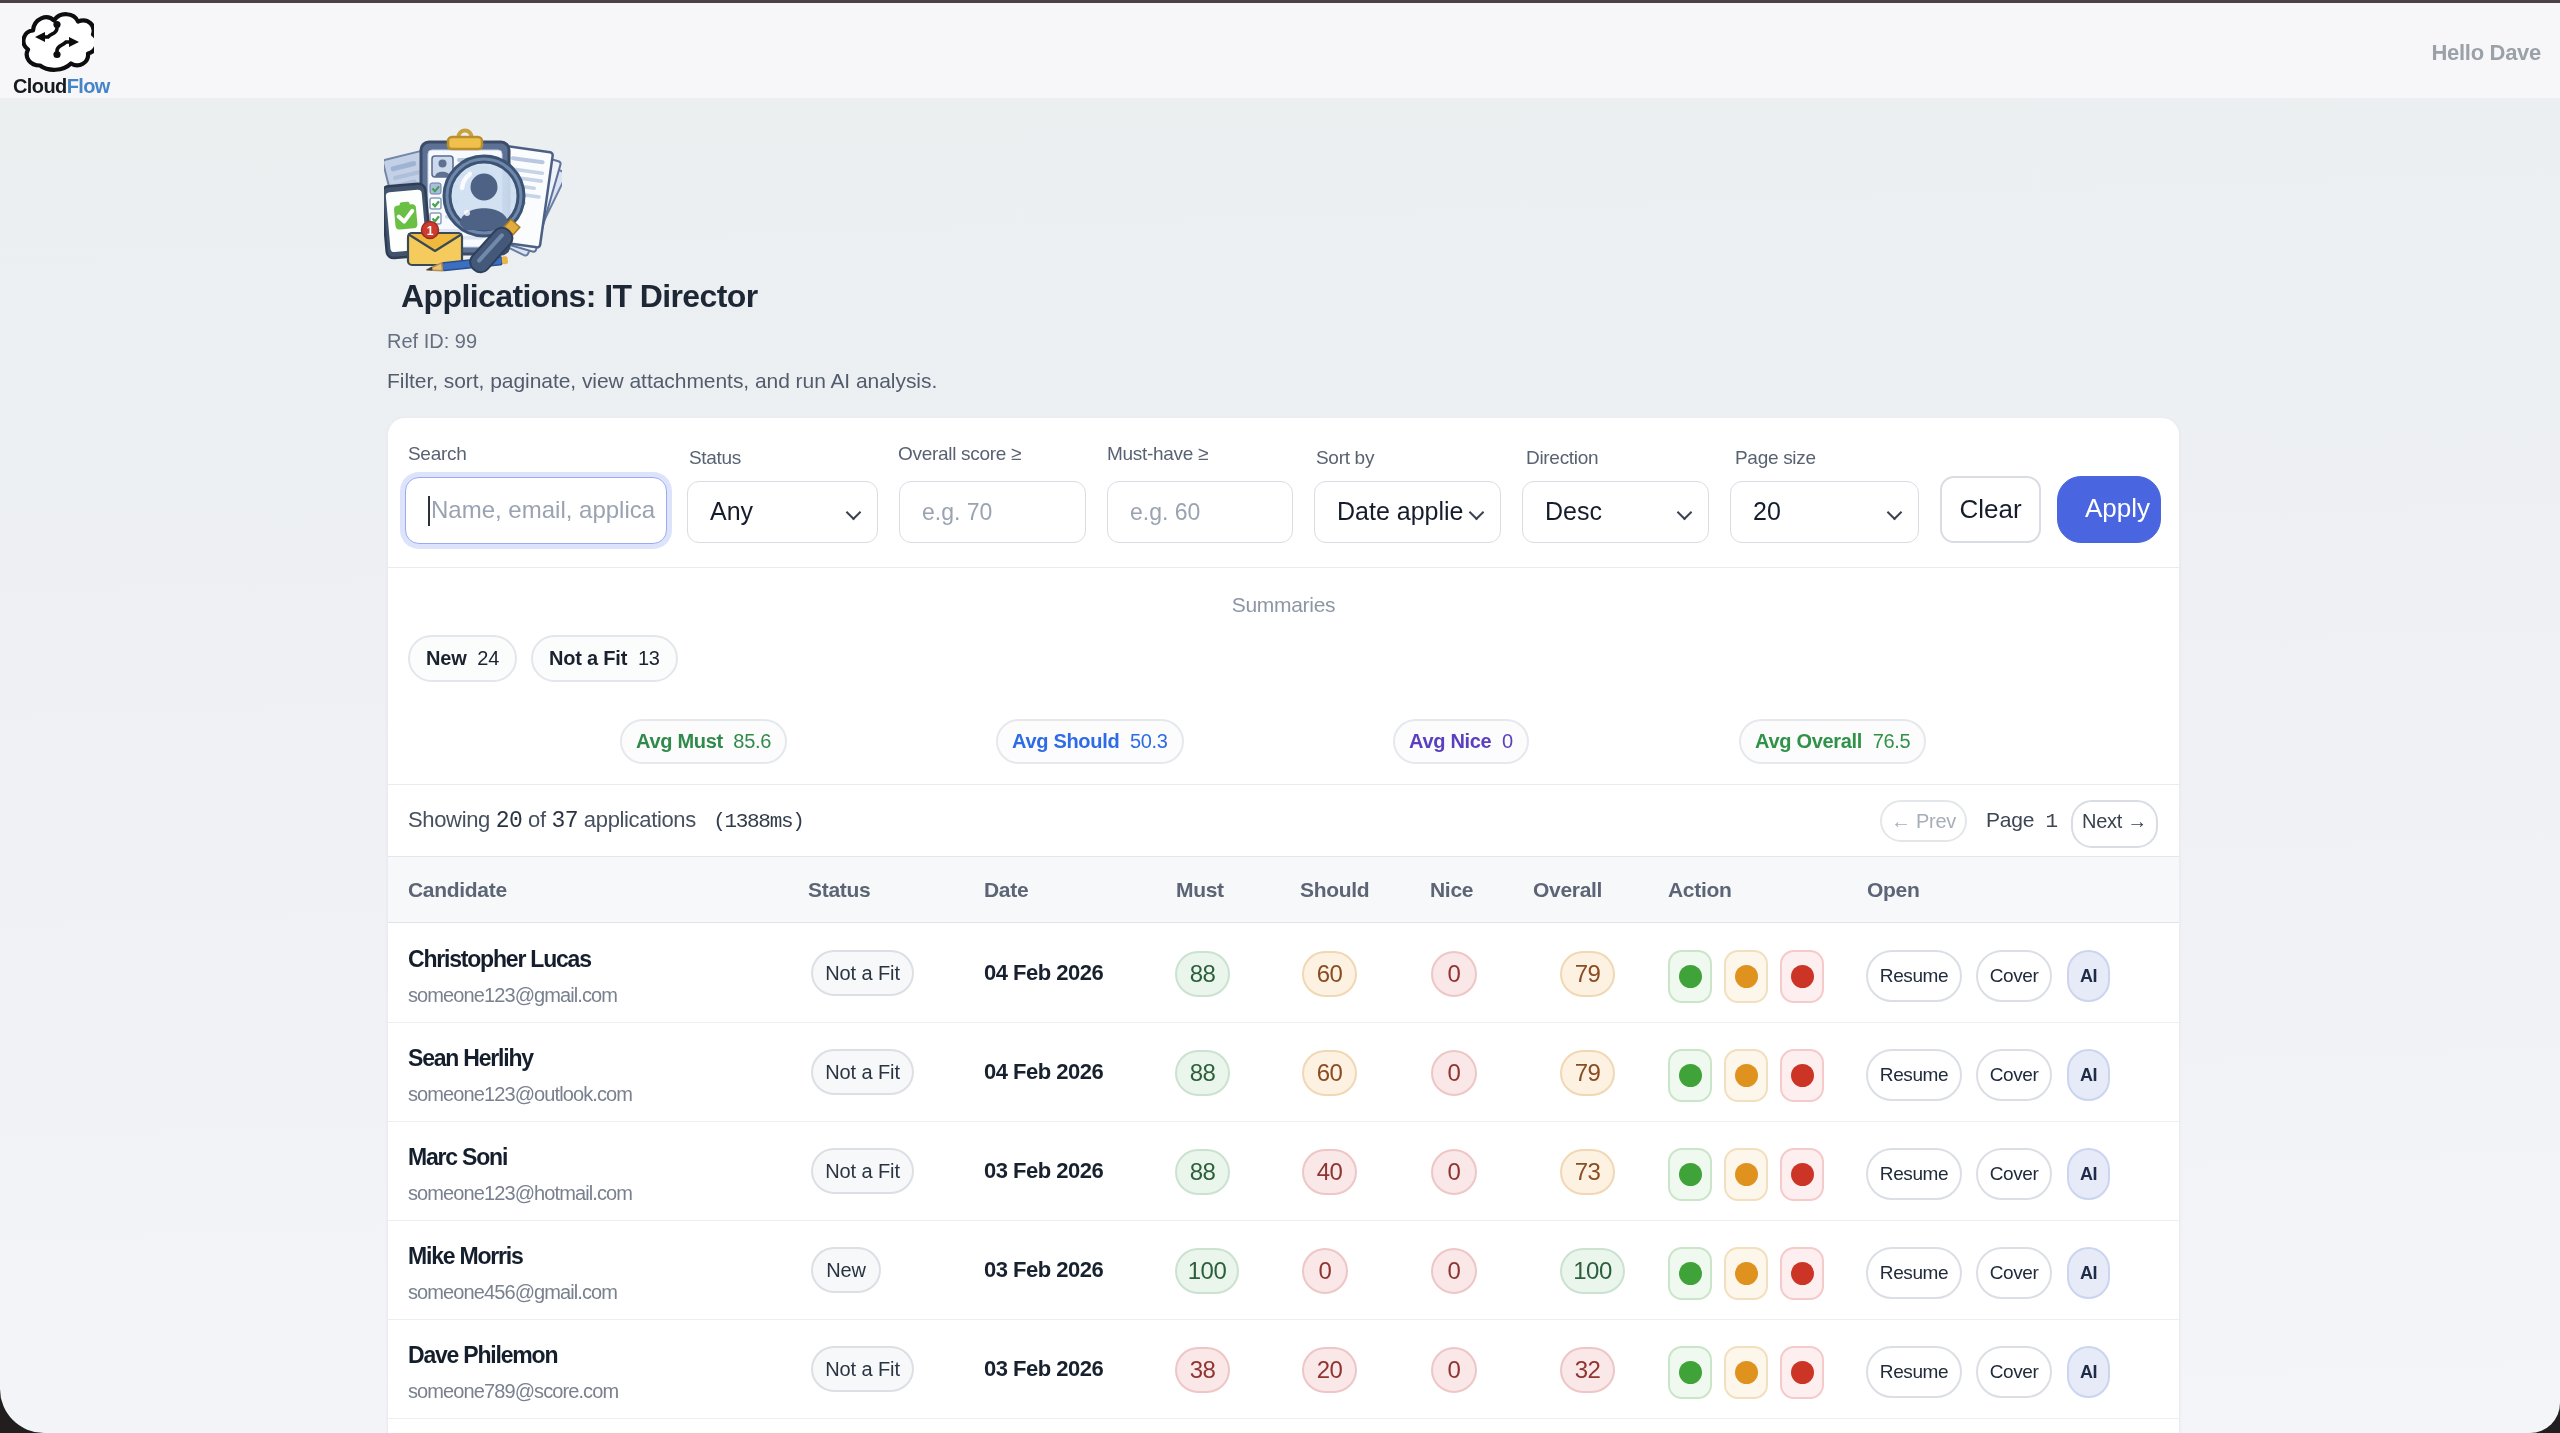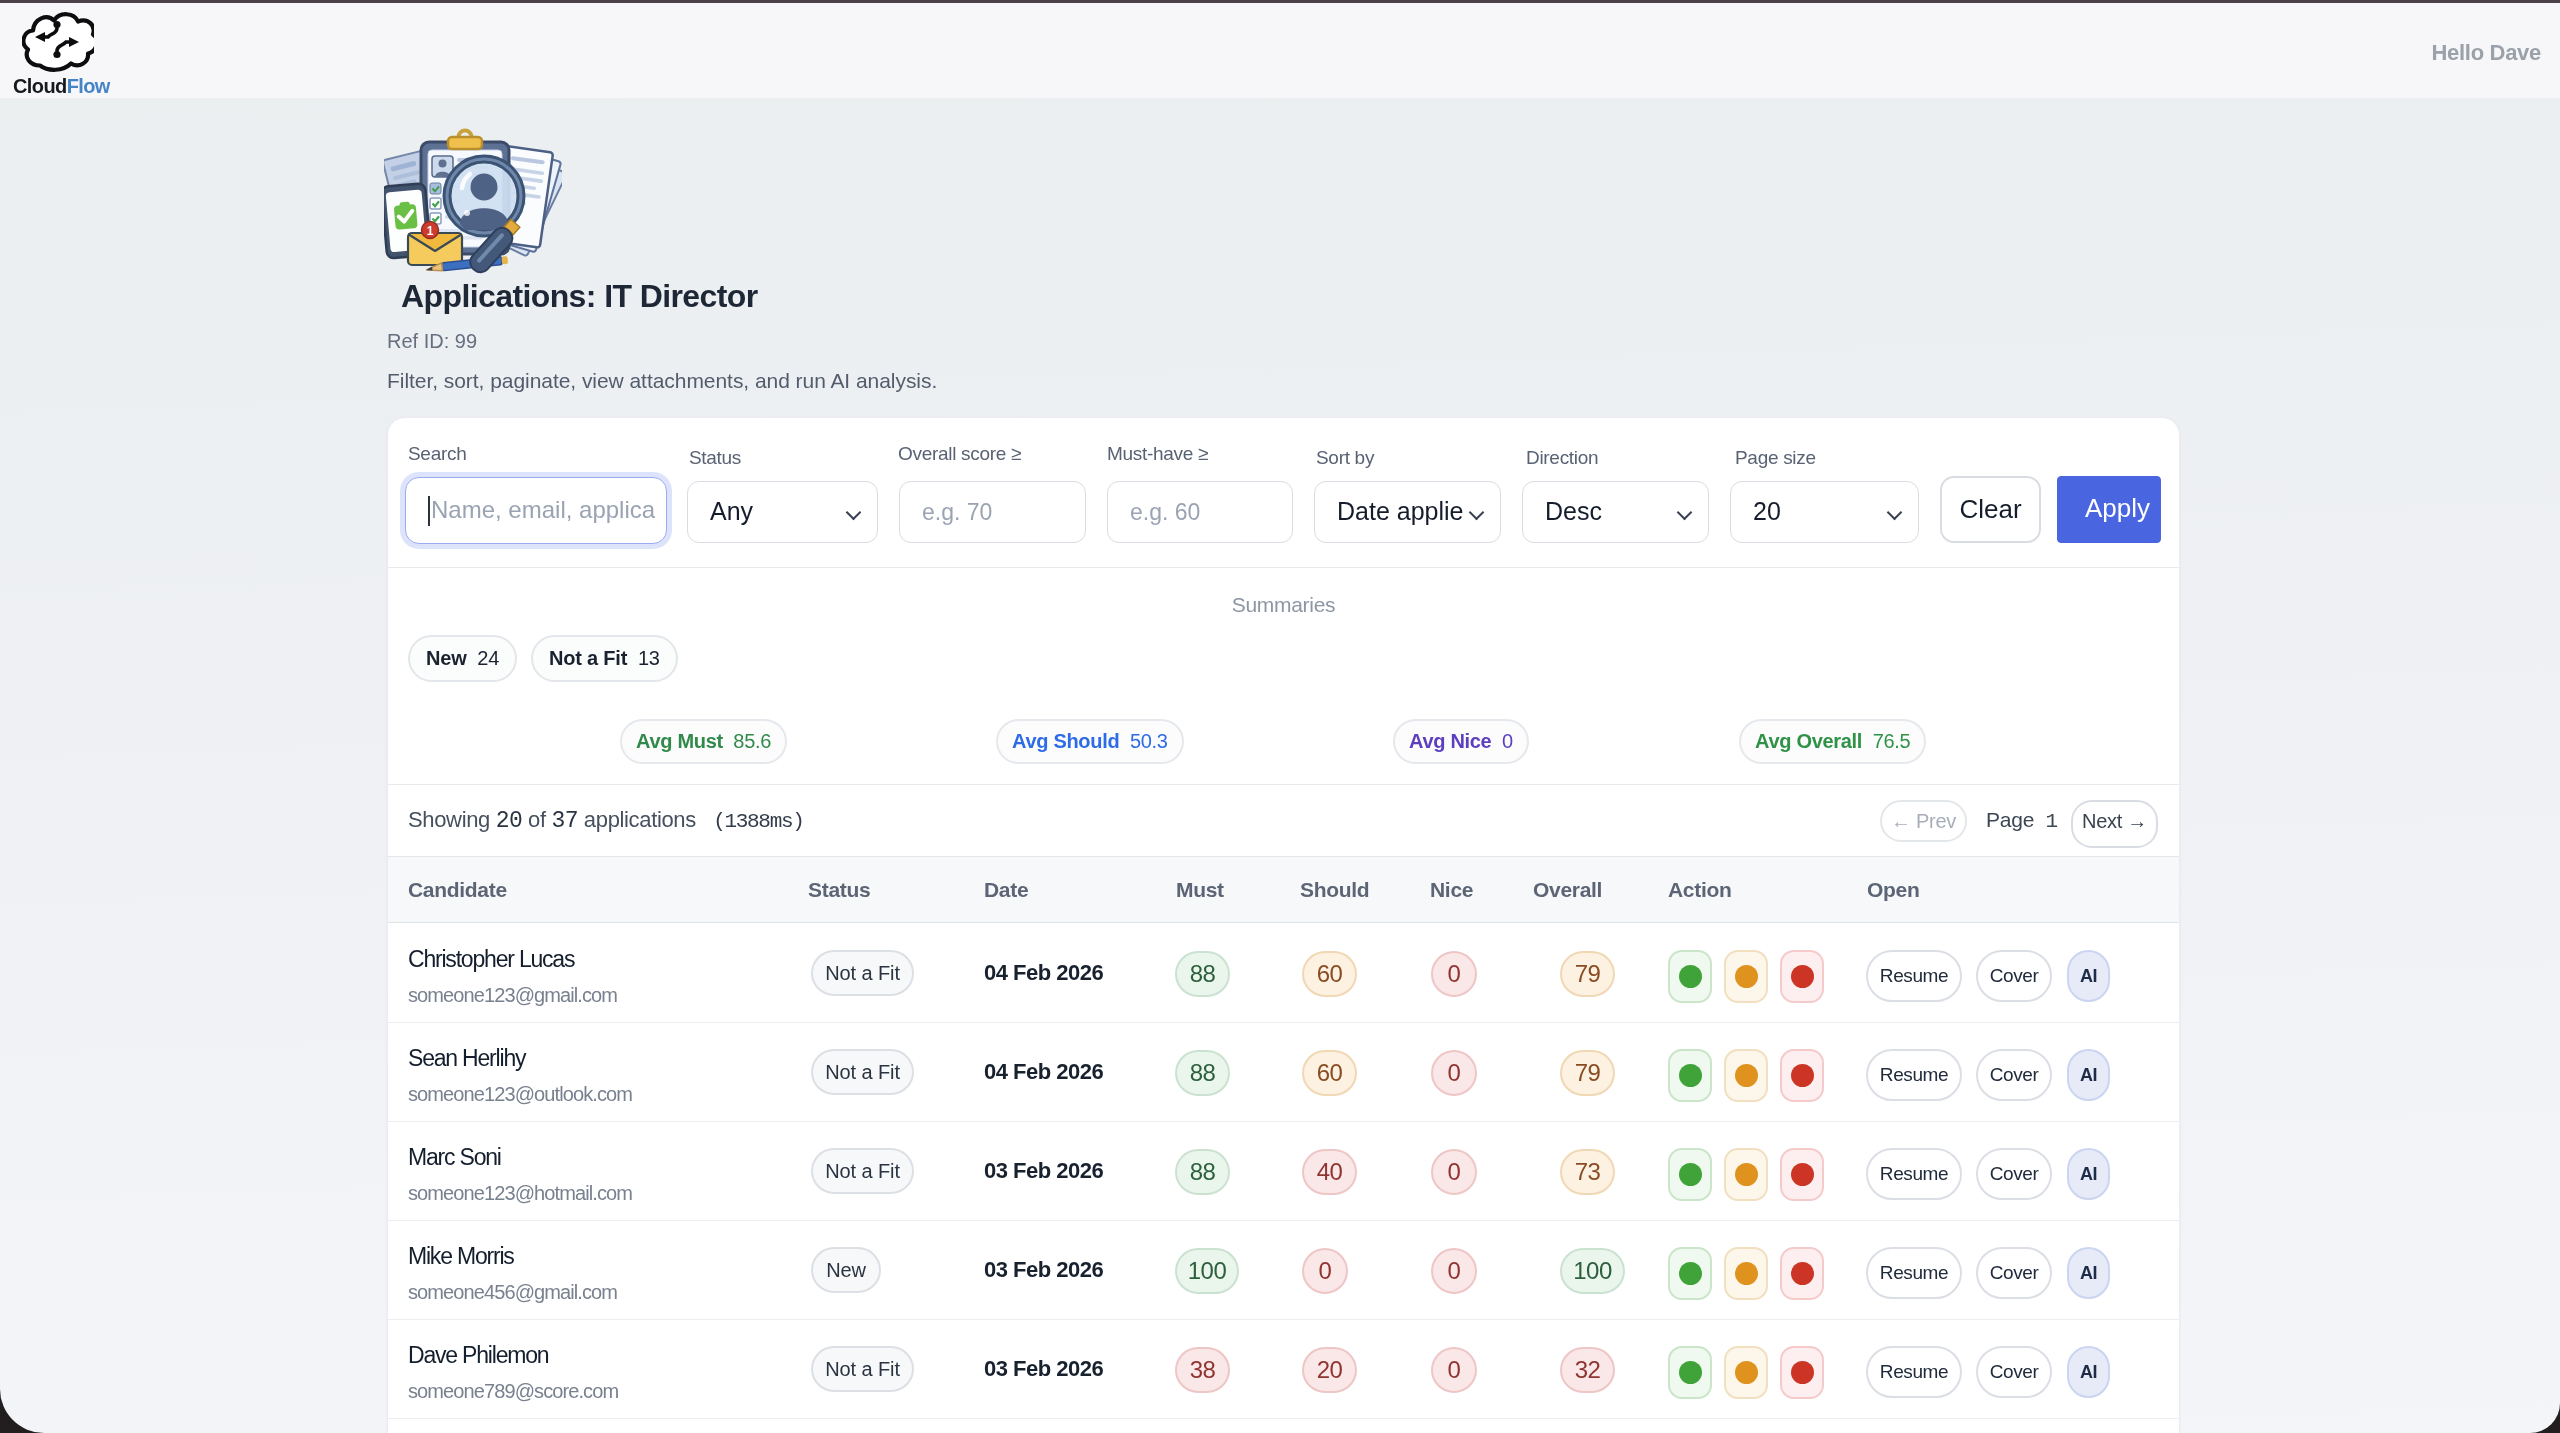--- a/index.html
+++ b/index.html
@@ -25,21 +25,21 @@
 .field  { position:absolute; top:481px; height:62px; background:#fff; border:1.5px solid #d9dce2; border-radius:12px;
   font-size:25px; color:#151d2c; line-height:58px; padding-left:22px; white-space:nowrap; overflow:hidden; }
 .ph { color:#9aa3b2; }
 .chev { position:absolute; right:18px; top:25px; width:11px; height:11px; border-right:2.5px solid #374151; border-bottom:2.5px solid #374151; transform:rotate(45deg);}
 .divider { position:absolute; left:388px; width:1791px; height:1px; background:#e8eaee; }
 .pill { position:absolute; height:47px; border:2px solid #e3e6ea; border-radius:24px; background:#fbfcfc;
   font-size:20px; color:#1a2230; white-space:nowrap; display:inline-flex; align-items:center; padding:0 16px; letter-spacing:-0.2px;}
 .chip { position:absolute; top:719px; height:45px; border:2px solid #e5e8ec; border-radius:23px; background:#fcfcfd;
   font-size:20px; white-space:nowrap; display:inline-flex; align-items:center; padding:8px 14px; letter-spacing:-0.3px;}
 .th { position:absolute; top:878px; font-size:21px; font-weight:bold; color:#5c6575; letter-spacing:-0.3px; white-space:nowrap;}
-.name { position:absolute; font-size:23px; font-weight:normal; color:#141e2c; letter-spacing:-1.2px; white-space:nowrap; line-height:23px;}
+.name { position:absolute; font-size:23px; font-weight:bold; color:#141e2c; letter-spacing:-1.2px; white-space:nowrap; line-height:23px;}
 .email { position:absolute; font-size:20px; color:#79818f; letter-spacing:-0.9px; white-space:nowrap; line-height:20px;}
 .status { position:absolute; height:46px; background:#f7f8f9; border:2px solid #dcdfe4; border-radius:23px;
   font-size:20px; color:#2a3342; line-height:42px; text-align:center; letter-spacing:-0.1px;}
 .date { position:absolute; font-size:22px; font-weight:bold; color:#18222f; letter-spacing:-0.5px; white-space:nowrap; line-height:22px;}
 .badge { position:absolute; height:46px; border-radius:23px; font-size:24px; line-height:42px; text-align:center; border:2px solid; letter-spacing:-0.5px;}
 .bg-g { background:#eaf5ec; border-color:#cbe2d1; color:#2c5f3c; }
 .bg-o { background:#fdf1e1; border-color:#f0d8b4; color:#8a4c22; }
 .bg-r { background:#fae7e7; border-color:#eec6c6; color:#8f3430; }
 .act { position:absolute; width:44px; height:53px; border-radius:14px; border:2px solid; }
 .act i { position:absolute; left:50%; top:50%; width:23px; height:23px; margin:-11.5px 0 0 -11.5px; border-radius:50%; display:block; }
@@ -177,21 +177,21 @@
   <div class="flabel" style="left:1526px; top:447px;">Direction</div>
   <div class="flabel" style="left:1735px; top:447px;">Page size</div>
   <div class="field" style="left:405px; top:477px; width:262px; height:67px; line-height:63px; border-color:#9babf2; box-shadow:0 0 0 5px rgba(160,175,245,0.35); border-radius:14px;"><span style="display:inline-block;width:2px;height:30px;background:#2c323d;vertical-align:middle;margin-right:1px;"></span><span class="ph" style="font-size:24px;">Name, email, applica</span></div>
   <div class="field" style="left:687px; top:481px; width:191px;">Any<span class="chev"></span></div>
   <div class="field" style="left:899px; top:481px; width:187px;"><span class="ph" style="font-size:23px;">e.g. 70</span></div>
   <div class="field" style="left:1107px; top:481px; width:186px;"><span class="ph" style="font-size:23px;">e.g. 60</span></div>
   <div class="field" style="left:1314px; top:481px; width:187px; padding-right:40px;">Date applie<span class="chev"></span></div>
   <div class="field" style="left:1522px; top:481px; width:187px;">Desc<span class="chev"></span></div>
   <div class="field" style="left:1730px; top:481px; width:189px;">20<span class="chev"></span></div>
   <div class="field" style="left:1940px; top:476px; width:101px; height:67px; line-height:63px; text-align:center; padding-left:0; border-radius:14px; font-size:26px; border-width:2px;">Clear</div>
-  <div class="field" style="left:2057px; top:476px; width:104px; height:67px; line-height:63px; text-align:center; padding-left:17px; border-radius:4px; font-size:26px; background:#4966e0; border-color:#4966e0; color:#fff;">Apply</div>
+  <div class="field" style="left:2057px; top:476px; width:104px; height:67px; line-height:63px; text-align:center; padding-left:17px; border-radius:24px; font-size:26px; background:#4966e0; border-color:#4966e0; color:#fff;">Apply</div>
   <div class="divider" style="top:567px;"></div>
   <div class="abs" style="left:387px; top:593px; width:1793px; text-align:center; font-size:21px; color:#8d96a4; letter-spacing:-0.3px;">Summaries</div>
   <div class="pill" style="left:408px; top:635px;"><b>New</b>&nbsp;&nbsp;24</div>
   <div class="pill" style="left:531px; top:635px;"><b>Not a Fit</b>&nbsp;&nbsp;13</div>
   <div class="chip" style="left:620px; color:#318a4b;"><b>Avg Must</b>&nbsp;&nbsp;85.6</div>
   <div class="chip" style="left:996px; color:#2e6be6;"><b>Avg Should</b>&nbsp;&nbsp;50.3</div>
   <div class="chip" style="left:1393px; color:#5b3fc0;"><b>Avg Nice</b>&nbsp;&nbsp;0</div>
   <div class="chip" style="left:1739px; color:#2f9247;"><b>Avg Overall</b>&nbsp;&nbsp;76.5</div>
   <div class="divider" style="top:784px;"></div>
   <div class="abs" style="left:408px; top:807px; font-size:22px; color:#46505e; letter-spacing:-0.35px; white-space:nowrap;">Showing <span class="mono" style="color:#2b3442; letter-spacing:-0.5px; font-size:23px;">20</span> of <span class="mono" style="color:#2b3442; letter-spacing:-0.5px; font-size:23px;">37</span> applications&nbsp;&nbsp; <span class="mono" style="color:#333c4a; font-size:21px; letter-spacing:-1.3px;">(1388ms)</span></div>

